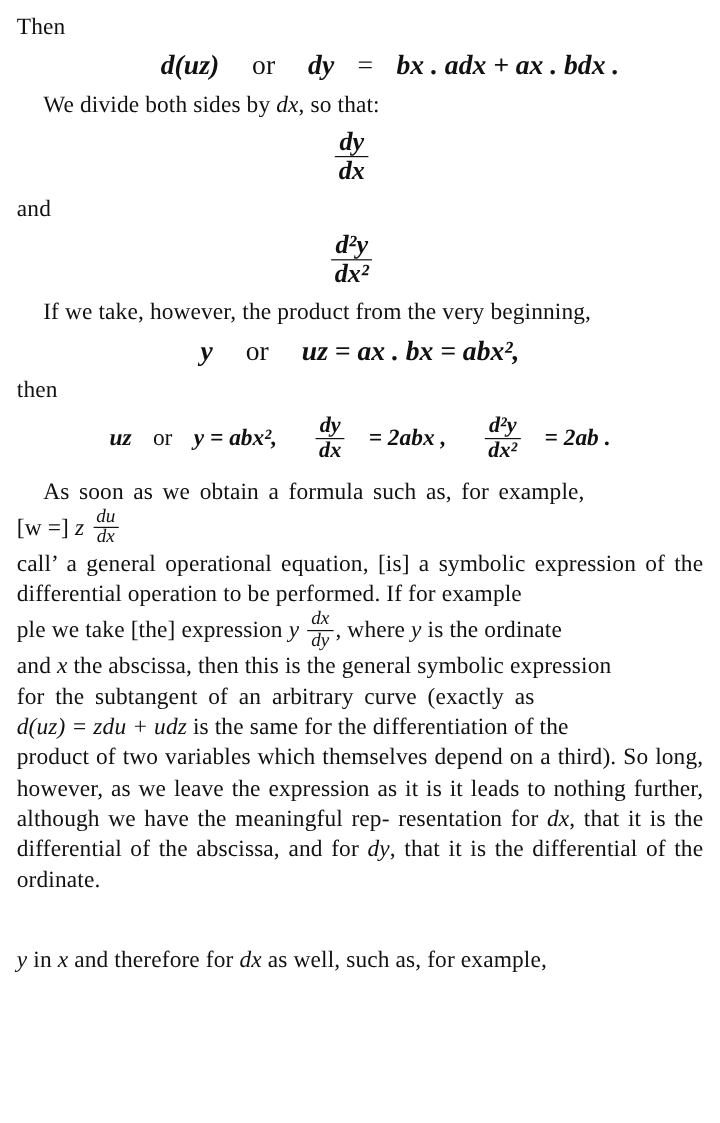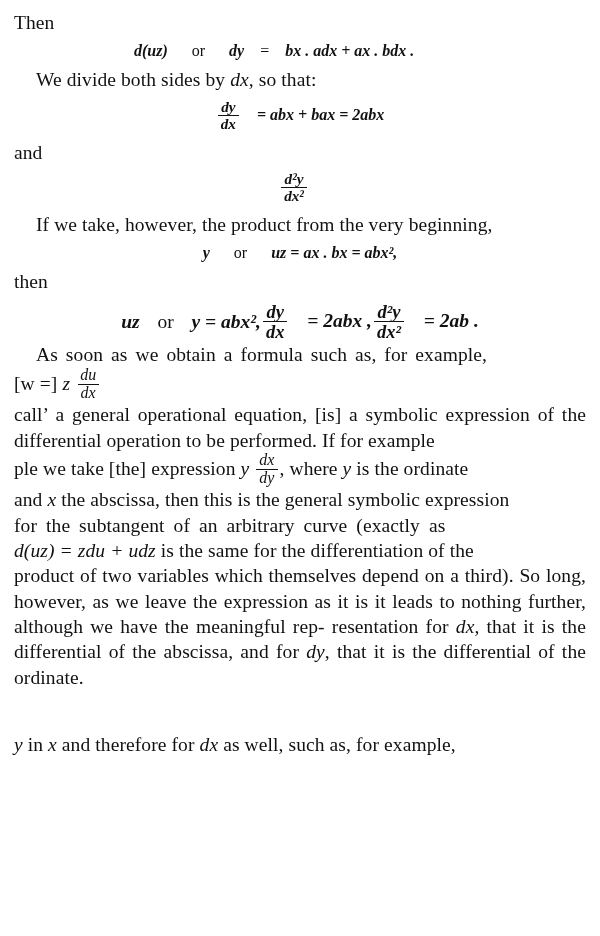--- a/index.html
+++ b/index.html
@@ -28,32 +28,33 @@
     text-align: justify;
     margin: 0 0 2px 0;
     letter-spacing: 0.1px;
   }
   .para.noindent { text-indent: 0; }
   .para.indent { text-indent: 22px; }
   .eq {
     text-align: center;
     margin: 7px 0 7px 0;
     font-style: italic;
-    font-size: 16px;
+    font-size: 23px;
     font-family: Liberation Serif, serif;
   }
   .eq.leftish {
     text-align: left;
     padding-left: 120px;
   }
   .eq-row {
     display: flex;
     justify-content: center;
     align-items: center;
-    margin: 8px 0 0 0;
+    gap: 30px;
+    margin: 8px 0 12px 0;
     font-style: italic;
     font-size: 19.5px;
   }
   .frac {
     display: inline-flex;
     flex-direction: column;
     align-items: center;
     vertical-align: middle;
     font-style: italic;
     line-height: 1.05;
@@ -104,21 +105,20 @@
     <span>We divide both sides by</span>
     <span class="it">dx</span><span>, so that:</span>
   </p>
 
   <div class="eq">
     <span class="frac">
       <span class="num bold-it">dy</span>
       <span class="den bold-it">dx</span>
     </span>
     <span class="gap-s"></span>
-    <span class="bold-it">= abx + bax = 2abx</span>
   </div>
 
   <p class="para noindent">
     <span>and</span>
   </p>
 
   <div class="eq">
     <span class="frac">
       <span class="num bold-it">d²y</span>
       <span class="den bold-it">dx²</span>

